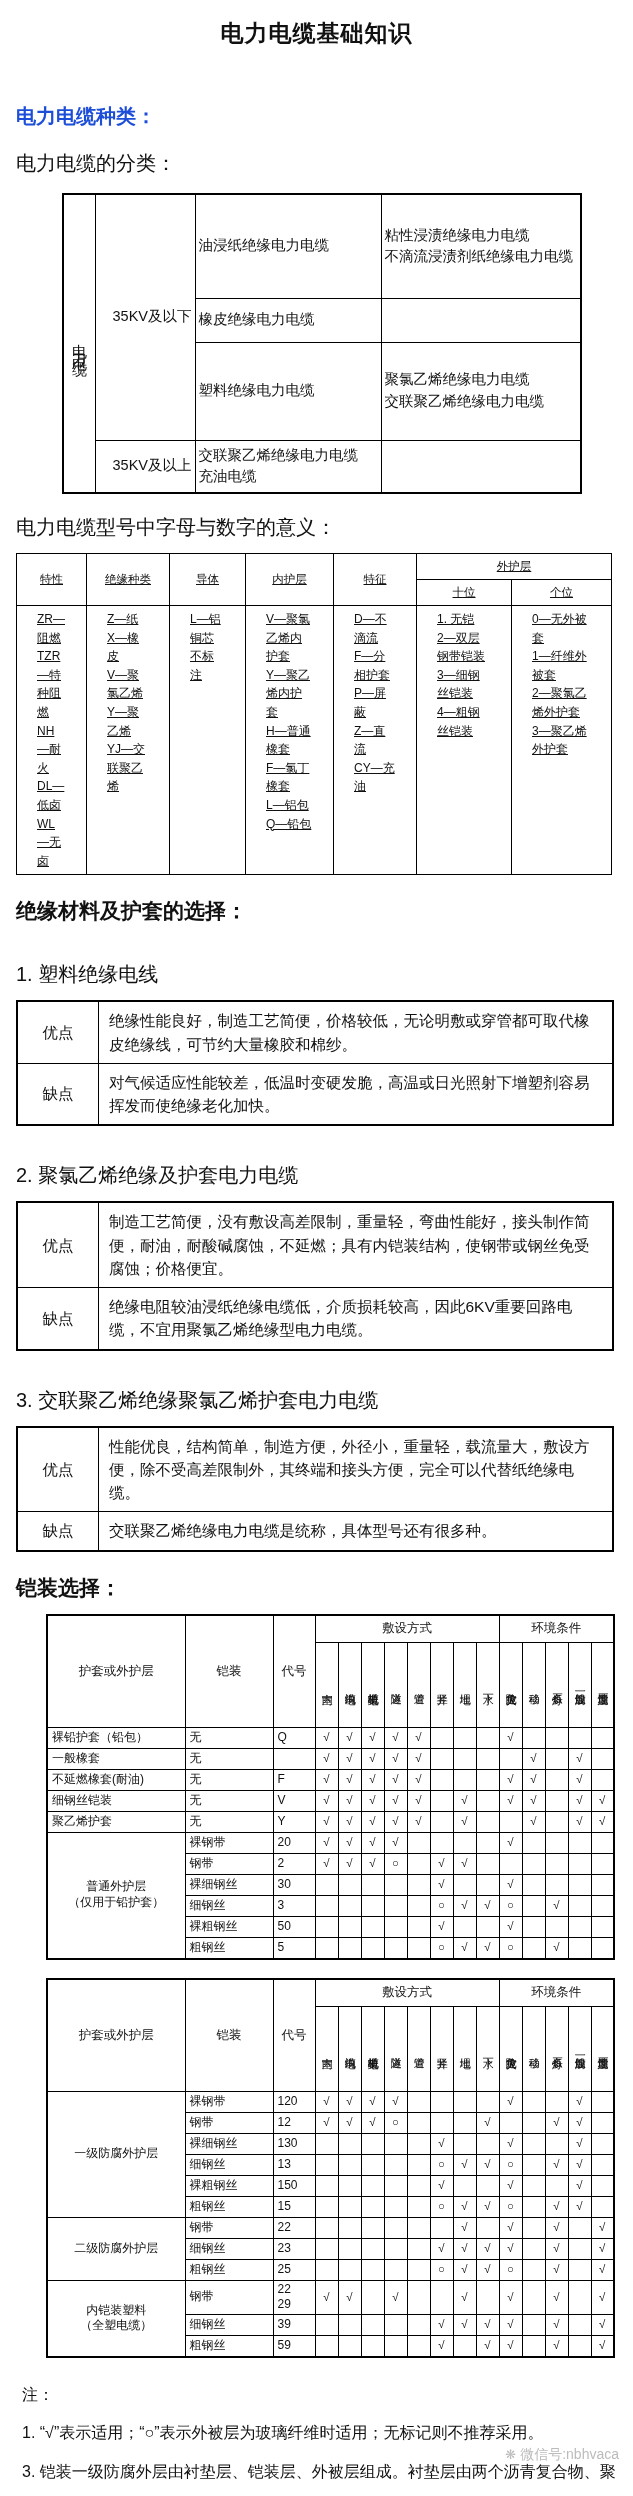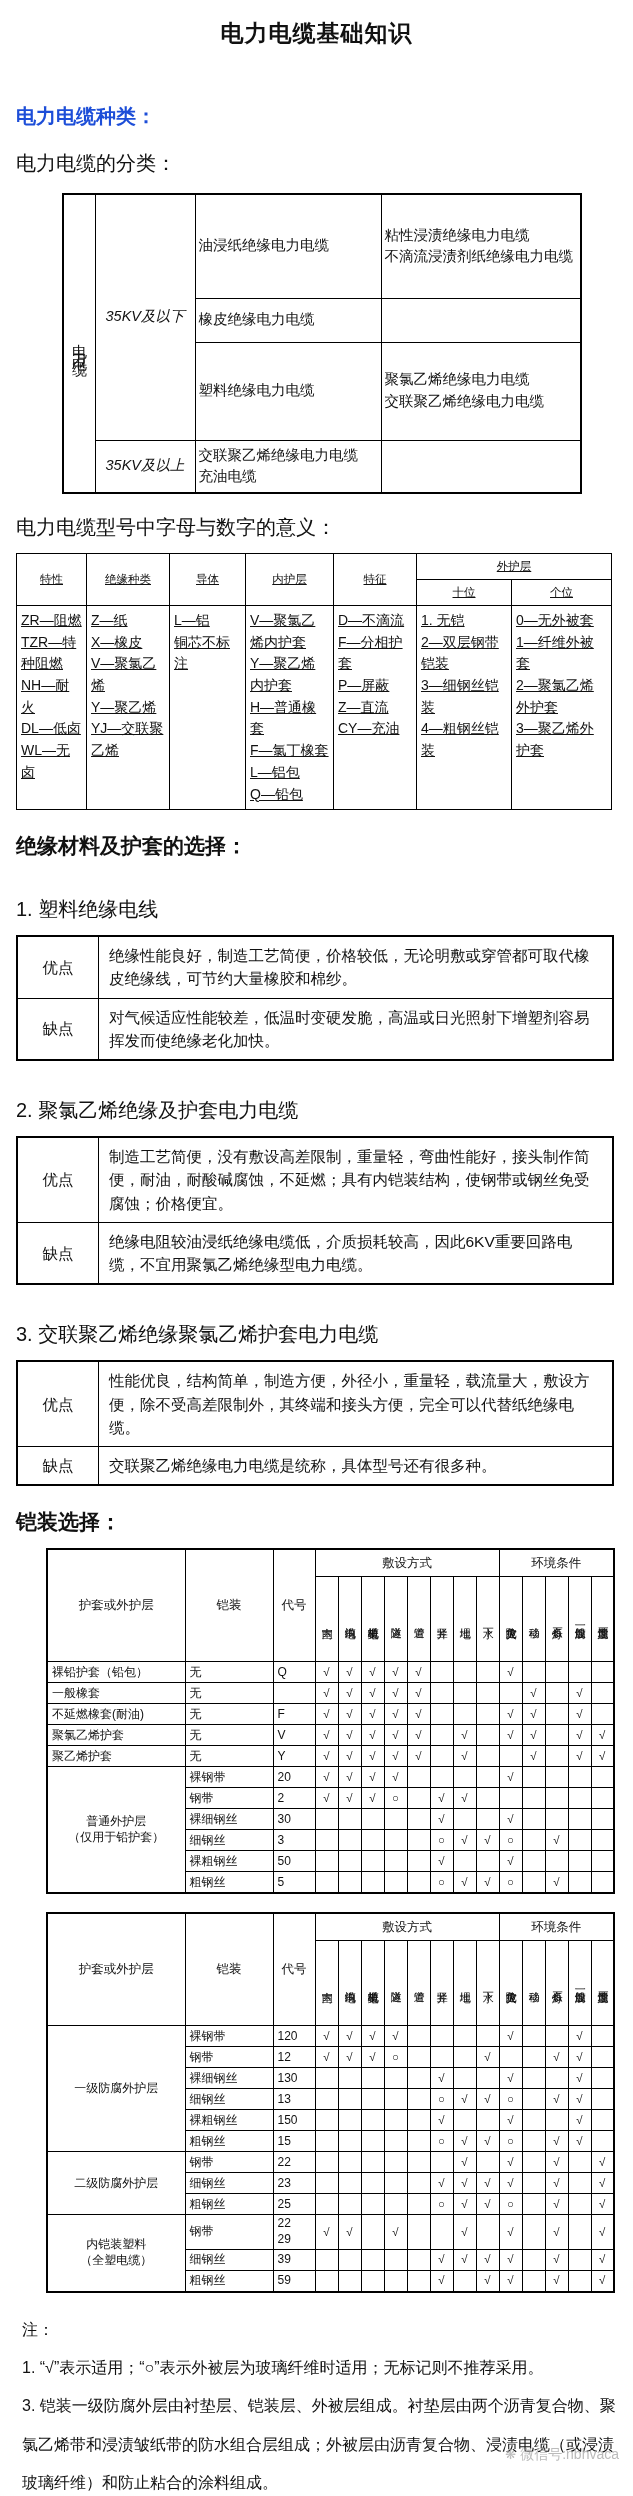--- a/index.html
+++ b/index.html
@@ -13,27 +13,27 @@
   h2.blue{color:#1d4ed8;font-size:20px;font-weight:700;margin:54px 0 0;}
   h2.plain{font-size:20px;font-weight:400;margin:20px 0 0;}
   h2.bold{font-size:21px;font-weight:700;margin:22px 0 0;}
   h3.sub{font-size:20px;font-weight:400;margin:36px 0 0;}
   .ml{white-space:pre-line;}
 
   
   .t1{border-collapse:collapse;margin:16px 0 0 46px;border:2px solid #000;}
   .t1 td{border:1px solid #000;font-size:14.5px;padding:4px 3px;vertical-align:middle;line-height:1.5;}
   .t1 .vert{writing-mode:vertical-rl;text-orientation:upright;text-align:center;padding:4px 4px;letter-spacing:6px;font-size:15px;}
-  .t1 .volt{text-align:center;font-style:italic;}
+  .t1 .volt{text-align:right;}
 
   
   .t2{border-collapse:collapse;margin:12px 0 0;}
   .t2 th,.t2 td{border:1px solid #000;text-decoration:underline;}
   .t2 th{font-weight:400;font-size:11.5px;padding:5px 2px;text-align:center;}
-  .t2 td{vertical-align:top;font-size:14px;padding:4px 4px;line-height:1.55;}
+  .t2 td{vertical-align:top;font-size:12px;padding:4px 20px;line-height:1.55;}
 
   
   .pc{border-collapse:collapse;border:2px solid #000;margin:12px 0 0;width:598px;}
   .pc td{border:1px solid #000;font-size:15.5px;line-height:1.5;padding:7px 10px;}
   .pc .lbl{width:60px;text-align:center;}
 
   
   .suit{border-collapse:collapse;border:2px solid #000;margin:12px 0 18px 30px;table-layout:fixed;}
   .suit th,.suit td{border:1px solid #000;}
   .suit th{font-weight:400;}
@@ -295,21 +295,21 @@
           <td class="mark"></td>
           <td class="mark"></td>
           <td class="mark"></td>
           <td class="mark">√</td>
           <td class="mark">√</td>
           <td class="mark"></td>
           <td class="mark">√</td>
           <td class="mark"></td>
         </tr>
         <tr>
-          <td class="ml">聚氯乙烯护套</td>
+          <td class="ml">细钢丝铠装</td>
           <td>无</td>
           <td class="ml">V</td>
           <td class="mark">√</td>
           <td class="mark">√</td>
           <td class="mark">√</td>
           <td class="mark">√</td>
           <td class="mark">√</td>
           <td class="mark"></td>
           <td class="mark">√</td>
           <td class="mark"></td>

